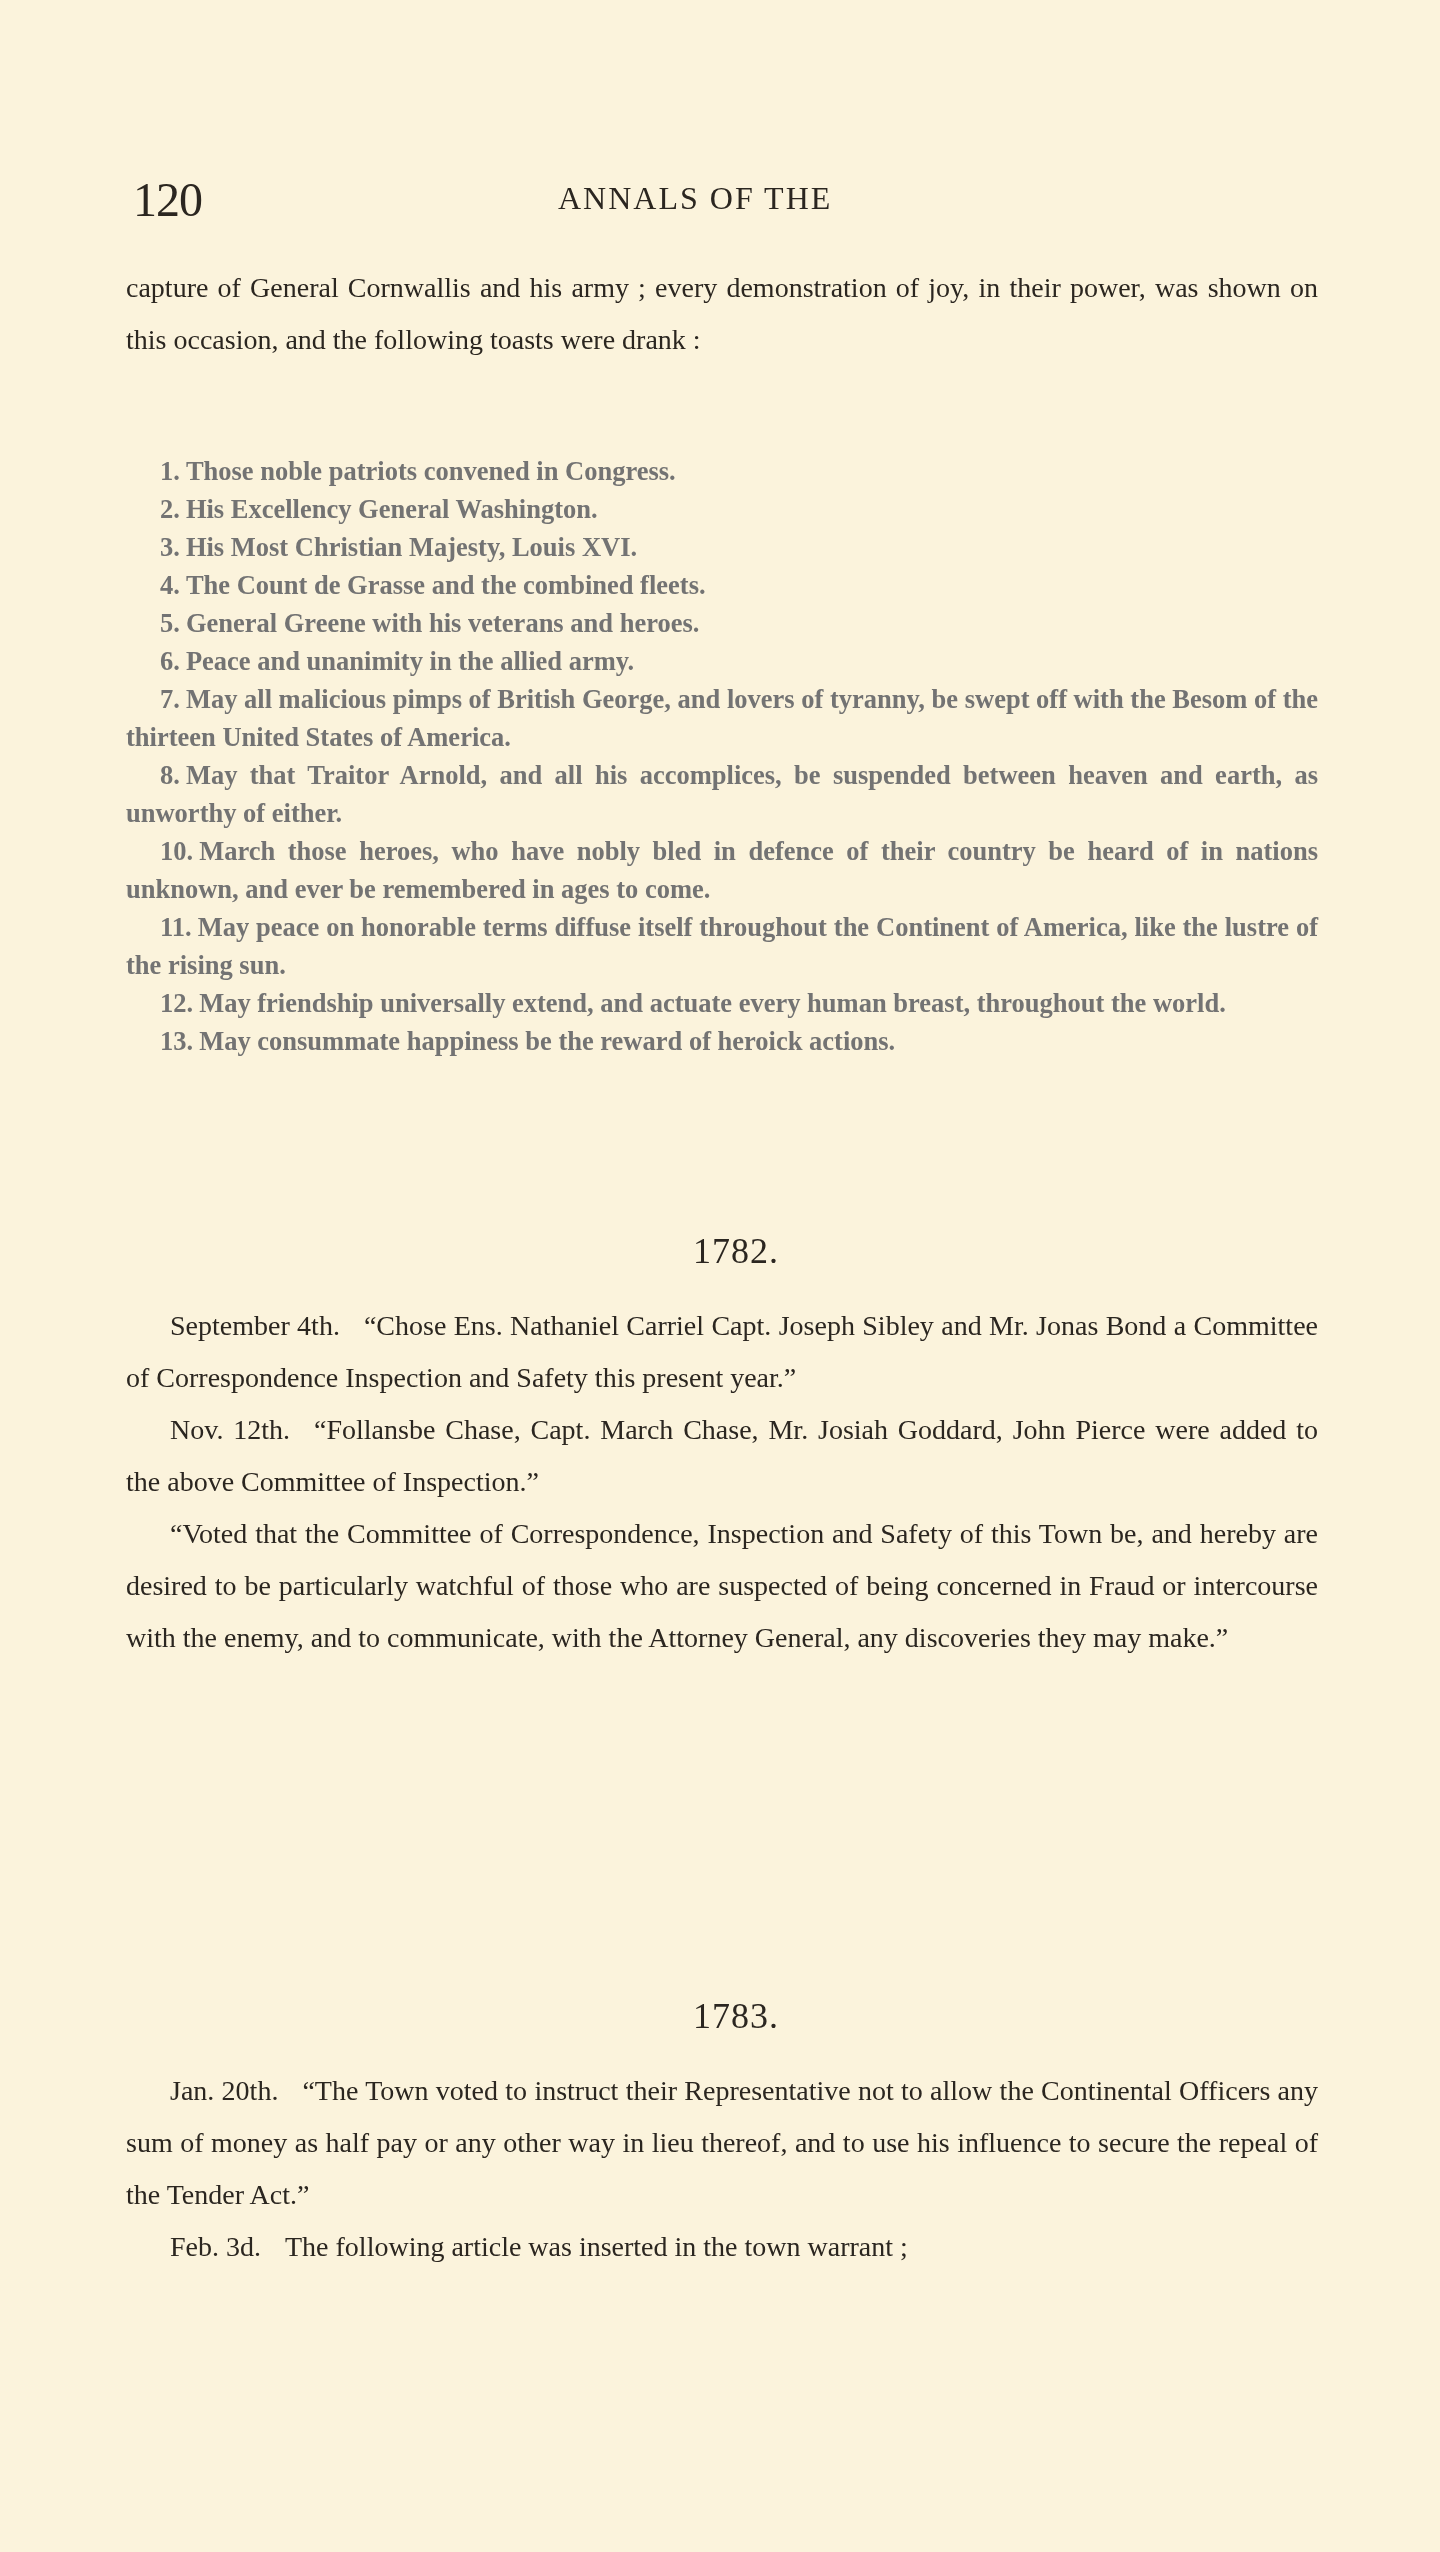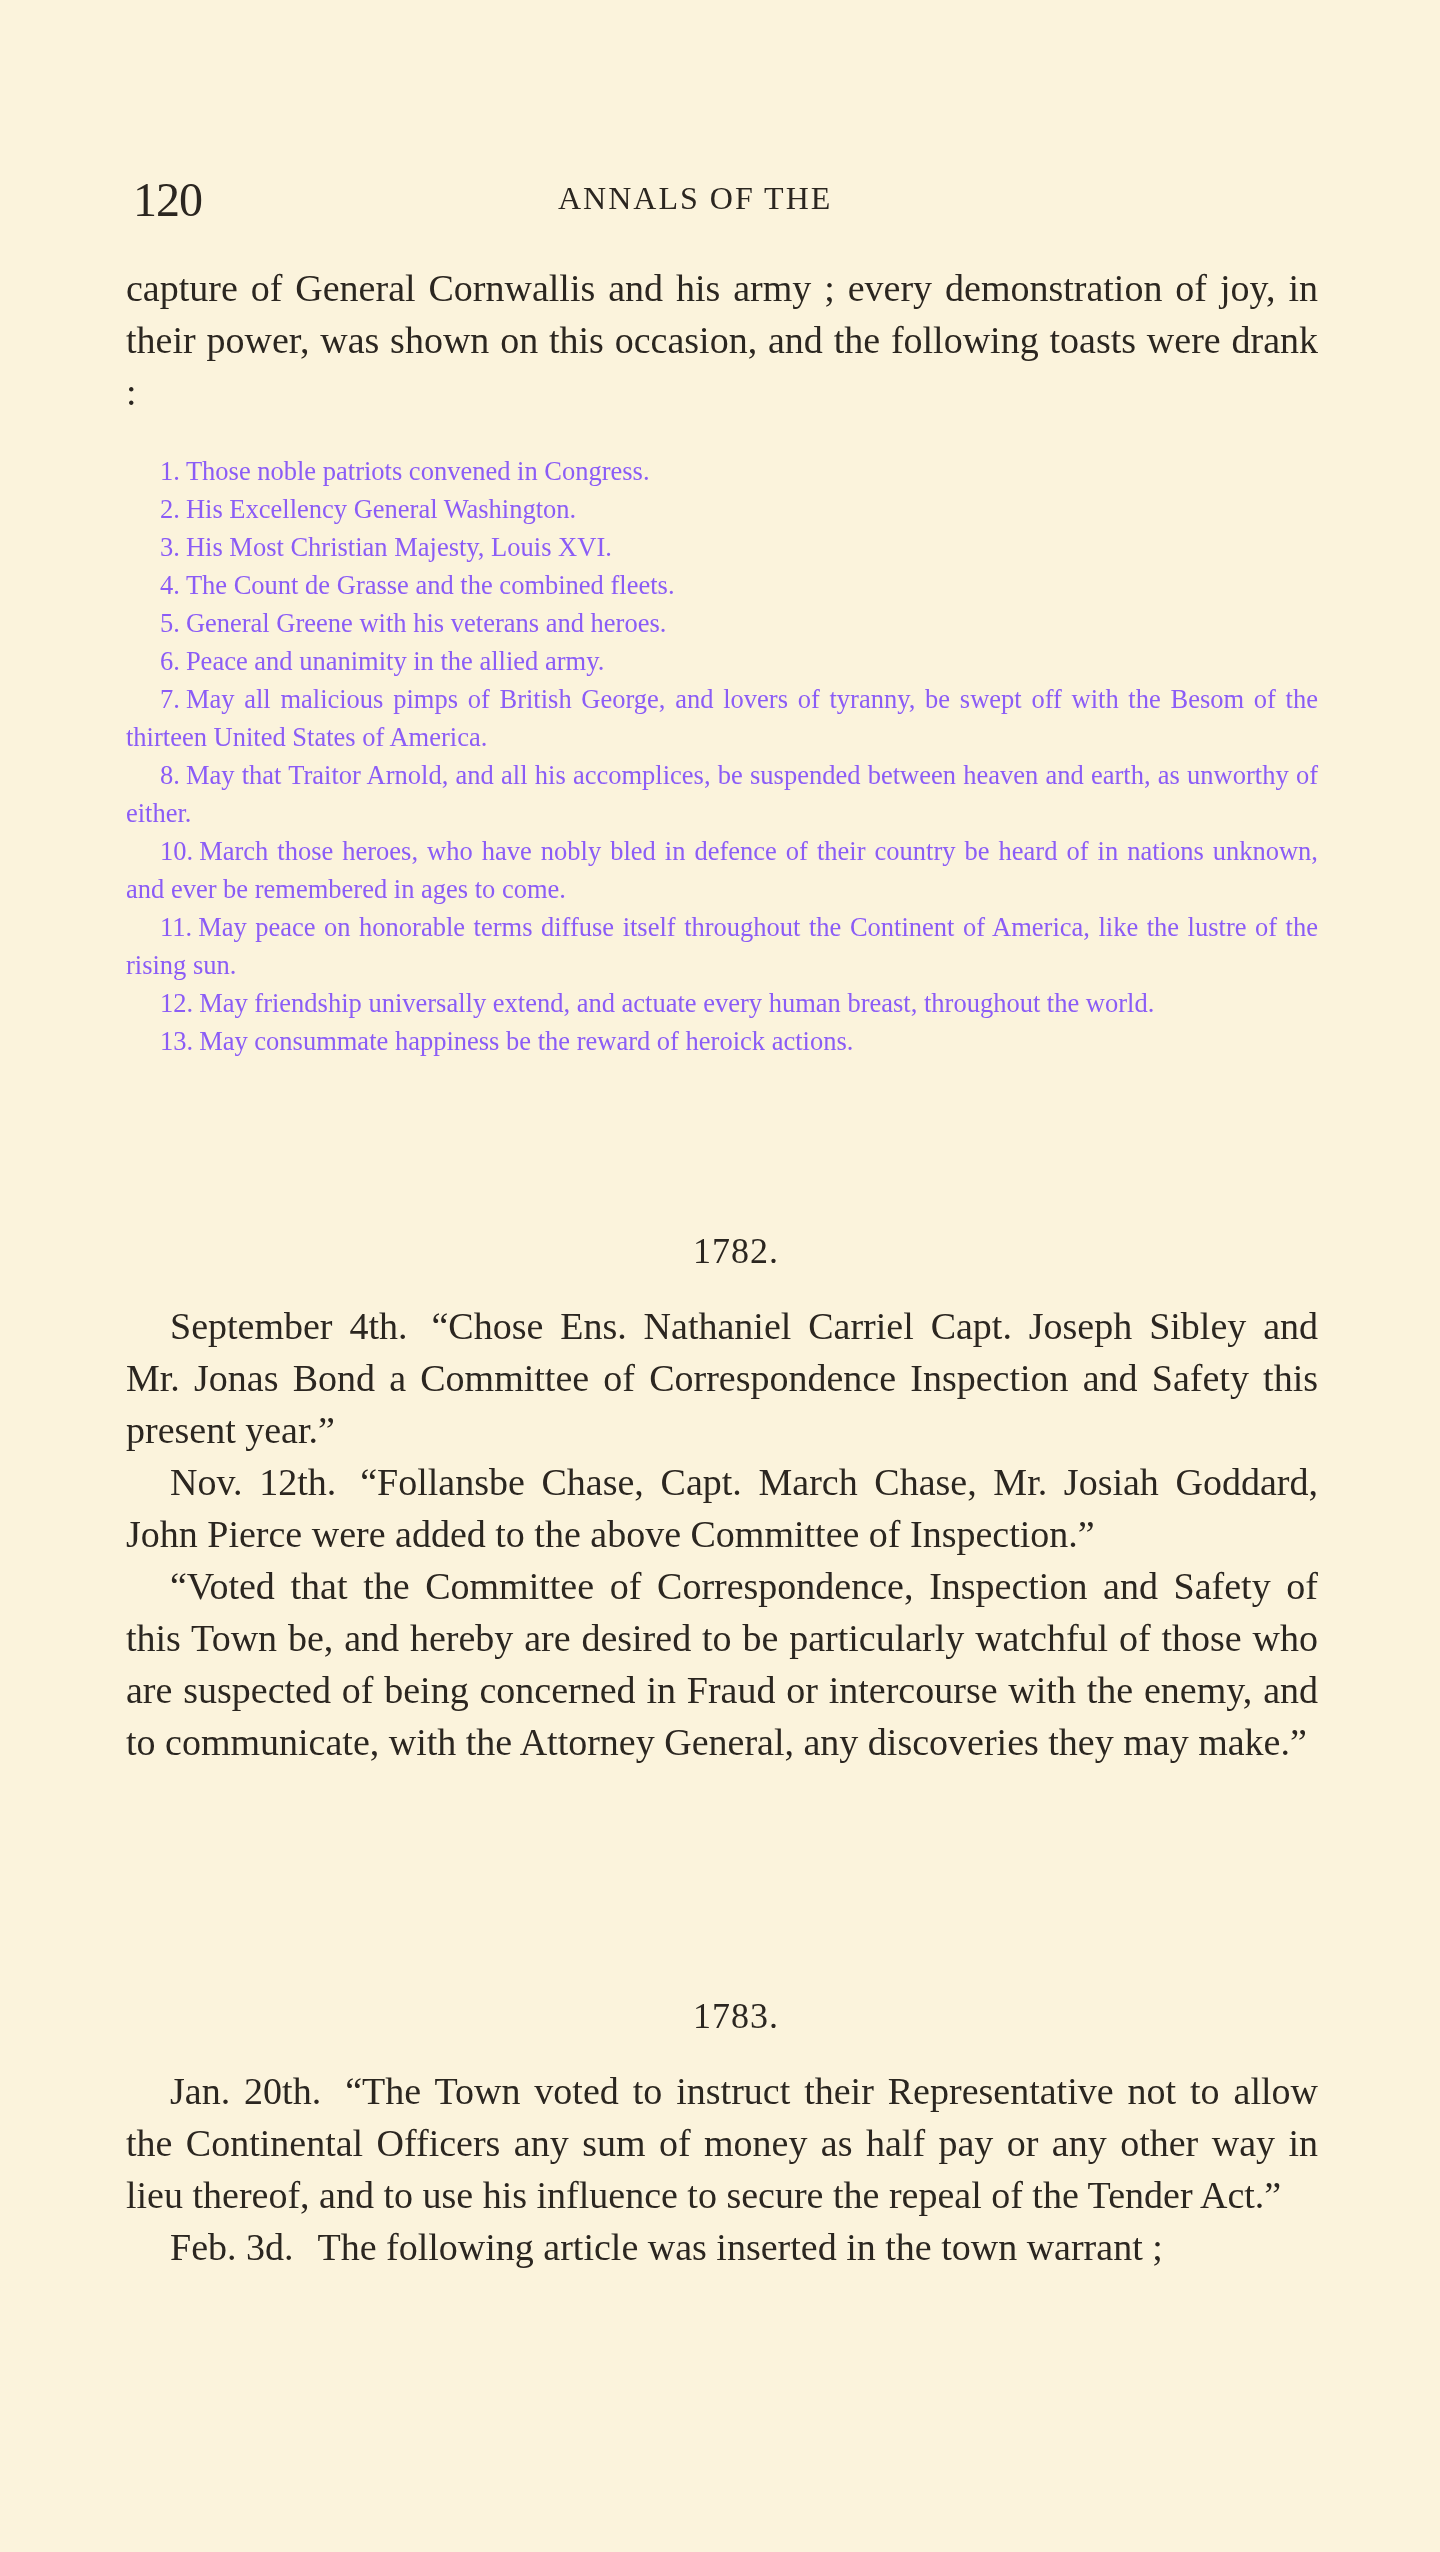--- a/index.html
+++ b/index.html
@@ -8,23 +8,23 @@
       background: #fbf3dc;
       font-family: "Liberation Serif", "DejaVu Serif", serif;
       color: #2b2620;
       position: relative;
       overflow: hidden;
     }
     .page { position: absolute; left: 0; top: 0; width: 1440px; height: 2552px; }
     .running-head { position: absolute; top: 172px; left: 133px; width: 1180px; height: 50px; }
     .page-number { position: absolute; left: 0; top: 0; font-size: 48px; letter-spacing: -1px; }
     .running-title { position: absolute; left: 425px; top: 8px; font-size: 32px; letter-spacing: 2px; }
-    .body-text { position: absolute; left: 126px; width: 1192px; font-size: 38px; line-height: 52px; text-align: justify; }
+    .body-text { position: absolute; left: 126px; width: 1192px; font-size: 28px; line-height: 52px; text-align: justify; }
     .intro { top: 262px; }
-    .toasts { position: absolute; left: 126px; top: 452px; width: 1192px; font-size: 26.5px; line-height: 38px; font-weight: normal; color: #8b5cf6; }
+    .toasts { position: absolute; left: 126px; top: 452px; width: 1192px; font-size: 26.5px; line-height: 38px; font-weight: bold; color: #737373; }
     .toast { text-indent: 34px; text-align: justify; margin: 0 0 0 0; }
     .toast .num { margin-right: 6px; }
     .year { position: absolute; left: 0; width: 1440px; text-align: center; font-size: 36px; letter-spacing: 1px; padding-left: 16px; }
     .year-1782 { top: 1230px; }
     .year-1783 { top: 1995px; }
     .para { text-indent: 44px; margin: 0; }
     .sec-1782 { top: 1300px; }
     .sec-1783 { top: 2065px; }
     .date { margin-right: 24px; }
   </style>

